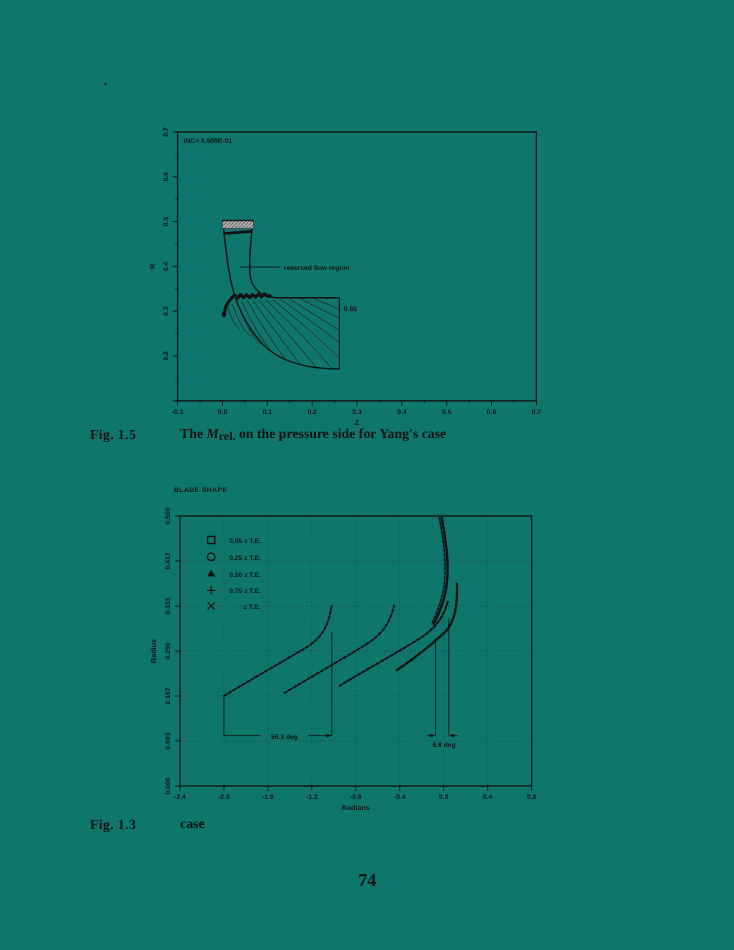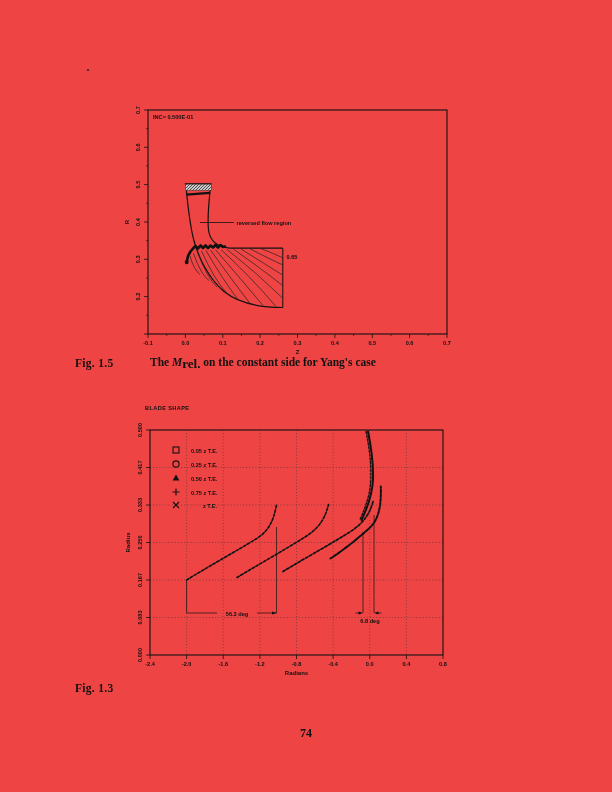--- a/index.html
+++ b/index.html
@@ -1,30 +1,30 @@
 <!DOCTYPE html>
 <html><head>
 <meta charset="utf-8">
 <style>
   html,body{margin:0;padding:0;}
   body{width:612px;height:792px;background:#ffffff;position:relative;overflow:hidden;
        font-family:"Liberation Serif", serif;color:#111;}
-  .page{position:absolute;inset:0;background:#ef4444;}
+  .page{position:absolute;inset:0;background:#0f766e;}
   svg{position:absolute;overflow:visible;}
   svg text{font-family:"Liberation Sans", sans-serif;fill:#111;}
   .tick{font-size:5.6px;font-weight:bold;}
   .axlab{font-size:6px;font-weight:bold;}
   .small{font-size:5.6px;font-weight:bold;}
   .cap-tag{position:absolute;font-weight:bold;font-size:11.5px;letter-spacing:0.3px;}
   .cap-body{position:absolute;font-weight:bold;font-size:11.5px;line-height:11.5px;}
   .cap-body i{font-style:italic;}
-  .cap-body sub{font-size:13px;vertical-align:-2px;}
+  .cap-body sub{font-size:10px;vertical-align:-2px;}
   .justify-line{width:394px;text-align:justify;text-align-last:justify;}
   .pagenum{position:absolute;left:0;right:0;top:726px;text-align:center;
-           font-weight:bold;font-size:12px;}
+           font-weight:bold;font-size:15px;}
   .speck{position:absolute;width:2px;height:2px;background:#222;border-radius:50%;}
 </style>
 </head>
 <body>
 
 <div class="page">
 
   <div class="speck" style="left:87px;top:69px;"></div>
 
   <svg style="left:120px;top:95px;" width="345" height="275" viewBox="0 0 345 275">
@@ -140,21 +140,21 @@
     </g>
 
     <text class="small" x="166.5" y="164">0.65</text>
 
     <line x1="80" y1="127.5" x2="114" y2="127.5" stroke="#111" stroke-width="0.8"></line>
     <text class="small" x="116.5" y="129.8">reversed flow region</text>
   </svg>
 
   <div class="cap-tag" style="left:75px;top:357px;">Fig. 1.5</div>
   <div class="cap-body" style="left:150px;top:357px;">
-    <span>The </span><i>M</i><sub>rel.</sub><span> on the constant side for Yang's case</span>
+    <span>The </span><i>M</i><sub>rel.</sub><span> on the pressure side for Yang's case</span>
   </div>
 
   <svg style="left:118px;top:400px;" width="350" height="290" viewBox="0 0 350 290">
 
     <text class="small" x="27" y="10" letter-spacing="0.4">BLADE SHAPE</text>
 
     <g stroke="#333" stroke-width="0.55" stroke-dasharray="1 2.1">
       <line x1="68.6" y1="30" x2="68.6" y2="255"></line>
         <line x1="105.25" y1="30" x2="105.25" y2="255"></line>
       <line x1="141.9" y1="30" x2="141.9" y2="255"></line>
@@ -263,17 +263,18 @@
       <line x1="237.5" y1="213" x2="243" y2="213"></line>
       <line x1="258" y1="213" x2="263.5" y2="213"></line>
       <path d="M 245,213 l -4.5,-1.5 l 0,3 z" fill="#111" stroke="none"></path>
       <path d="M 256,213 l 4.5,-1.5 l 0,3 z" fill="#111" stroke="none"></path>
     </g>
     <text class="small" x="252" y="222.5" text-anchor="middle">6.8 deg</text>
   </svg>
 
   <div class="cap-tag" style="left:75px;top:682px;">Fig. 1.3</div>
   <div class="cap-body" style="left:150px;top:682px;">
+    <div>case</div>
   </div>
 
   <div class="pagenum">74</div>
 
 </div>
 
 </body></html>

